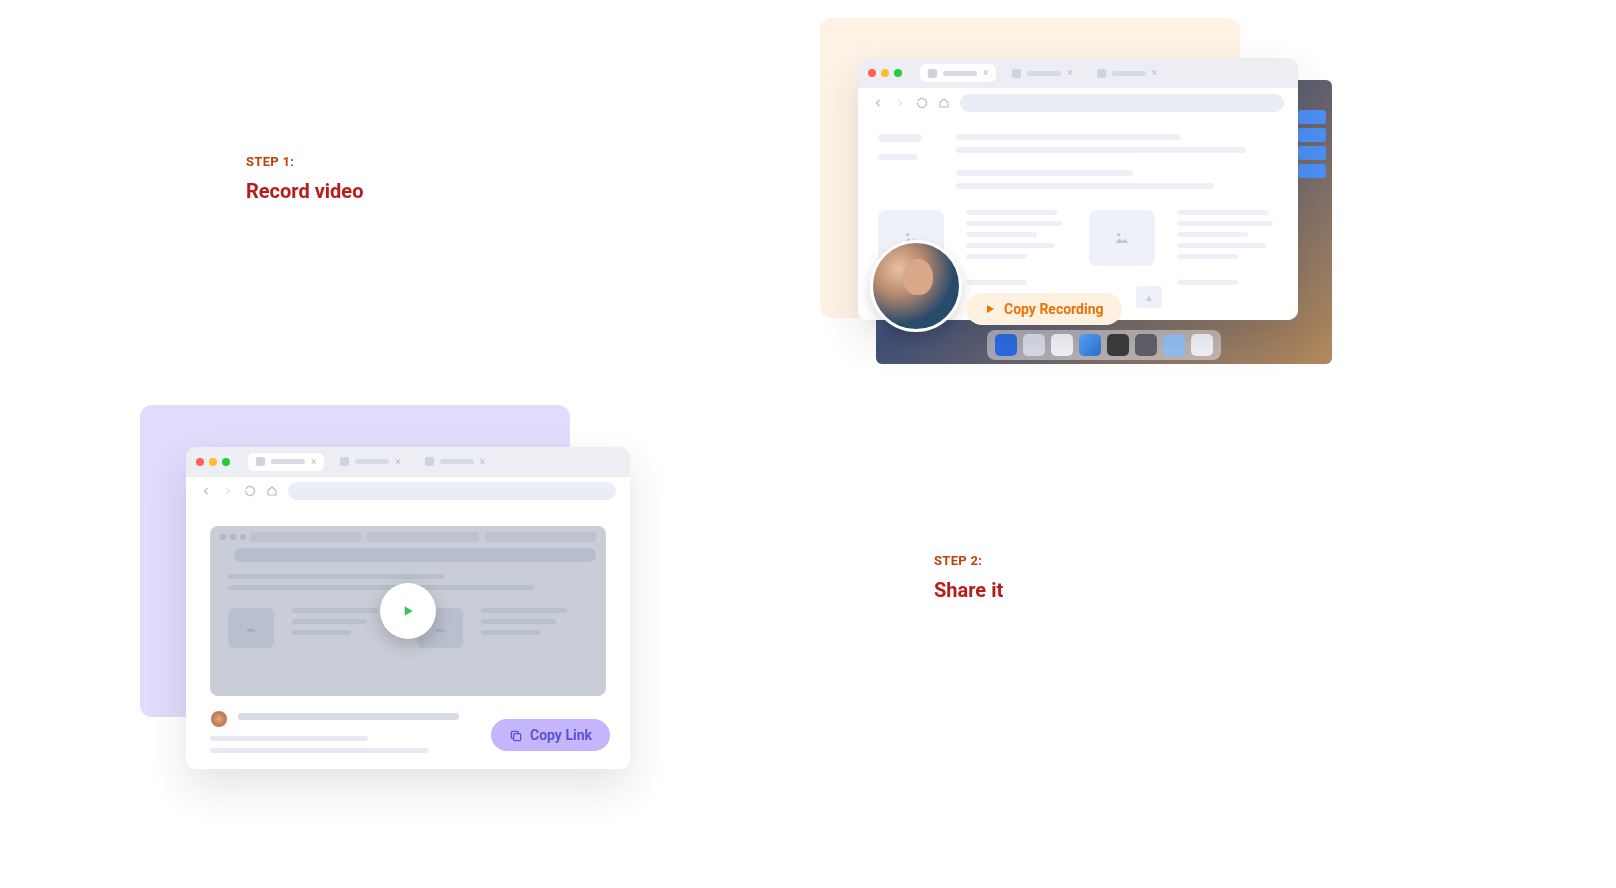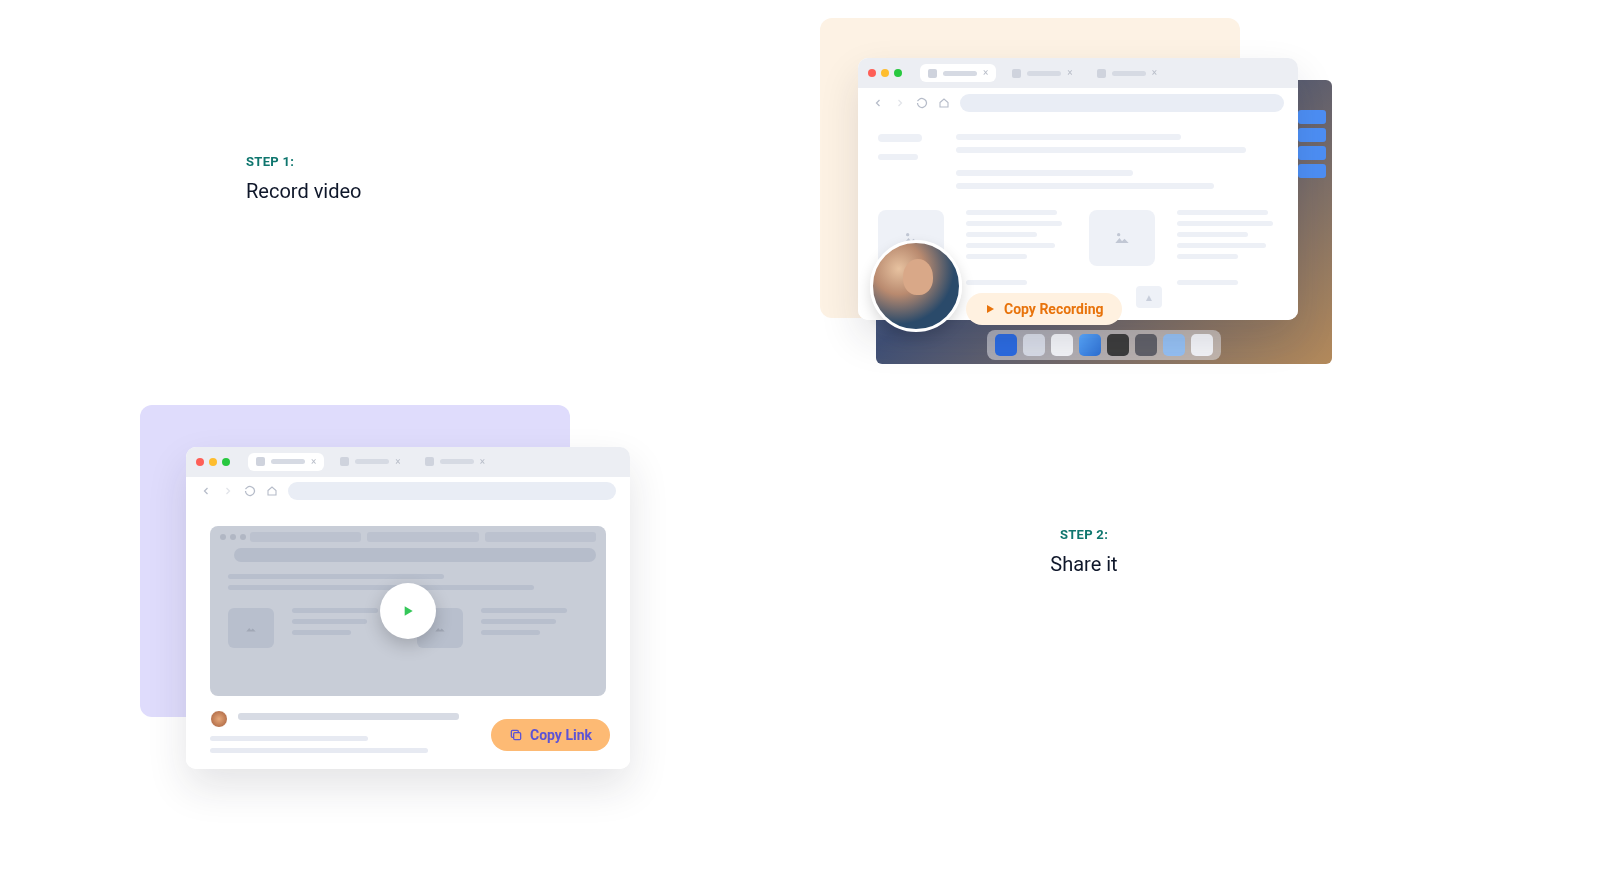--- a/index.html
+++ b/index.html
@@ -7,28 +7,28 @@
     font-family: -apple-system, BlinkMacSystemFont, "Segoe UI", Roboto, sans-serif;
     background: #fff;
     width: 1616px;
     height: 888px;
     position: relative;
     overflow: hidden;
   }
   .step-label {
     font-size: 13px;
     font-weight: 700;
-    color: #0f766e;
+    color: #c2410c;
     letter-spacing: 0.3px;
     margin-bottom: 10px;
   }
   .step-title {
     font-size: 20px;
-    font-weight: 400;
-    color: #0f172a;
+    font-weight: 700;
+    color: #b91c1c;
     margin-bottom: 12px;
   }
   .step-desc {
     font-size: 18px;
     font-weight: 600;
     color: #2f2f3a;
     line-height: 1.5;
   }
 
   
@@ -36,23 +36,22 @@
     position: absolute;
     left: 246px;
     top: 154px;
     width: 400px;
   }
 
   
   .step2-text {
     position: absolute;
     left: 934px;
-    top: 527px;
+    top: 553px;
     width: 300px;
-    text-align: center;
   }
 
   
   .illus-wrap {
     position: absolute;
   }
   .illus1 { left: 820px; top: 18px; width: 520px; height: 360px; }
   .illus2 { left: 140px; top: 405px; width: 500px; height: 380px; }
 
   .tint-card {
@@ -130,22 +129,22 @@
   .webcam-bubble::after{content:"";position:absolute;left:30px;top:16px;width:30px;height:36px;border-radius:50% 50% 45% 45%;background:#d9a888;}
 
   .start-rec-btn{
     position:absolute; display:flex;align-items:center;gap:8px;
     background:#fff1e0;border-radius:20px;padding:8px 18px;
     color:#e8730b;font-weight:700;font-size:14px;
   }
   .start-rec-btn svg{width:12px;height:12px;}
 
   .copy-btn{
-    position:absolute; display:flex;align-items:center;gap:7px;
-    background:#fdba74;border-radius:20px;padding:8px 18px;
+    position:absolute; display:flex;align-items:flex-end;gap:7px;
+    background:#c4b5fd;border-radius:20px;padding:8px 18px;
     color:#5b53d6;font-weight:700;font-size:14px;
   }
   .copy-btn svg{width:14px;height:14px;}
 
   .video-pane{
     background:#c8cdd7; border-radius:8px; position:relative;
     width:100%; height:170px; overflow:hidden;
   }
   .video-pane .inner-bar{position:absolute;top:8px;left:10px;display:flex;gap:4px;}
   .video-pane .inner-bar span{width:6px;height:6px;border-radius:50%;background:#b1b7c4;}

